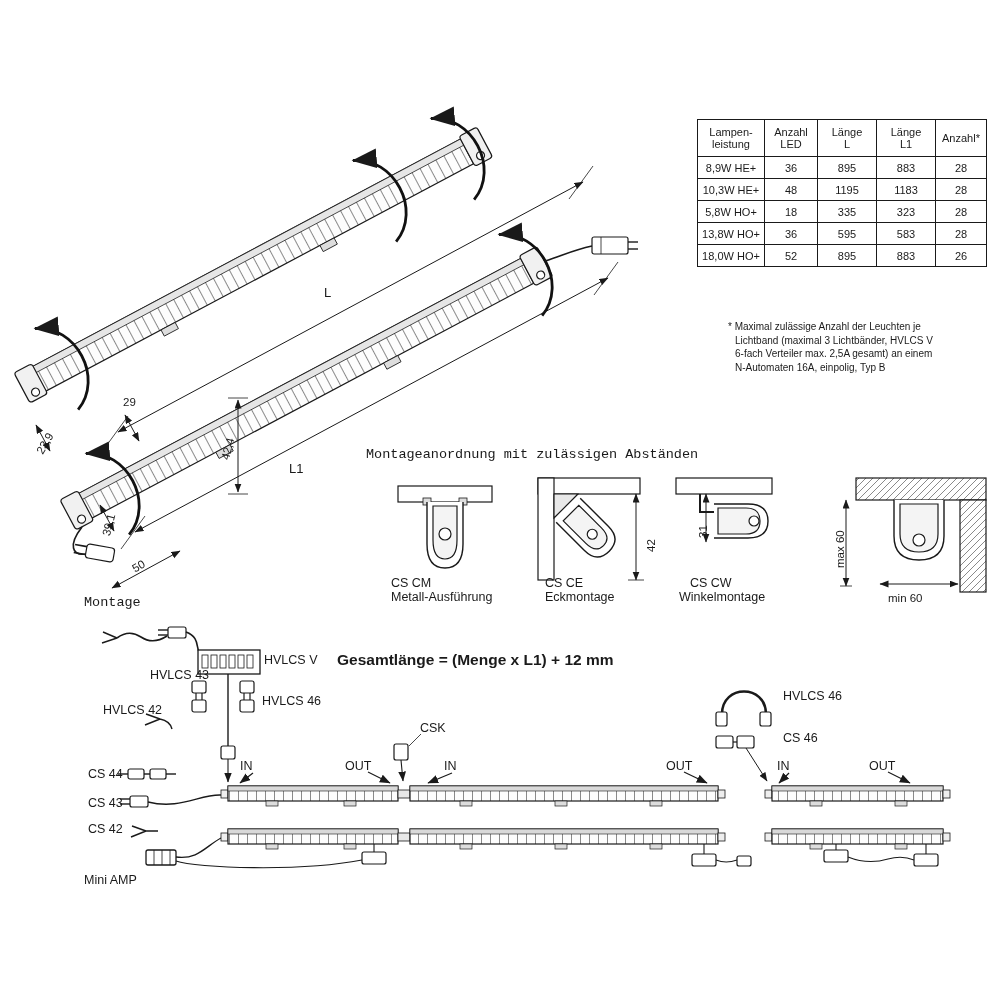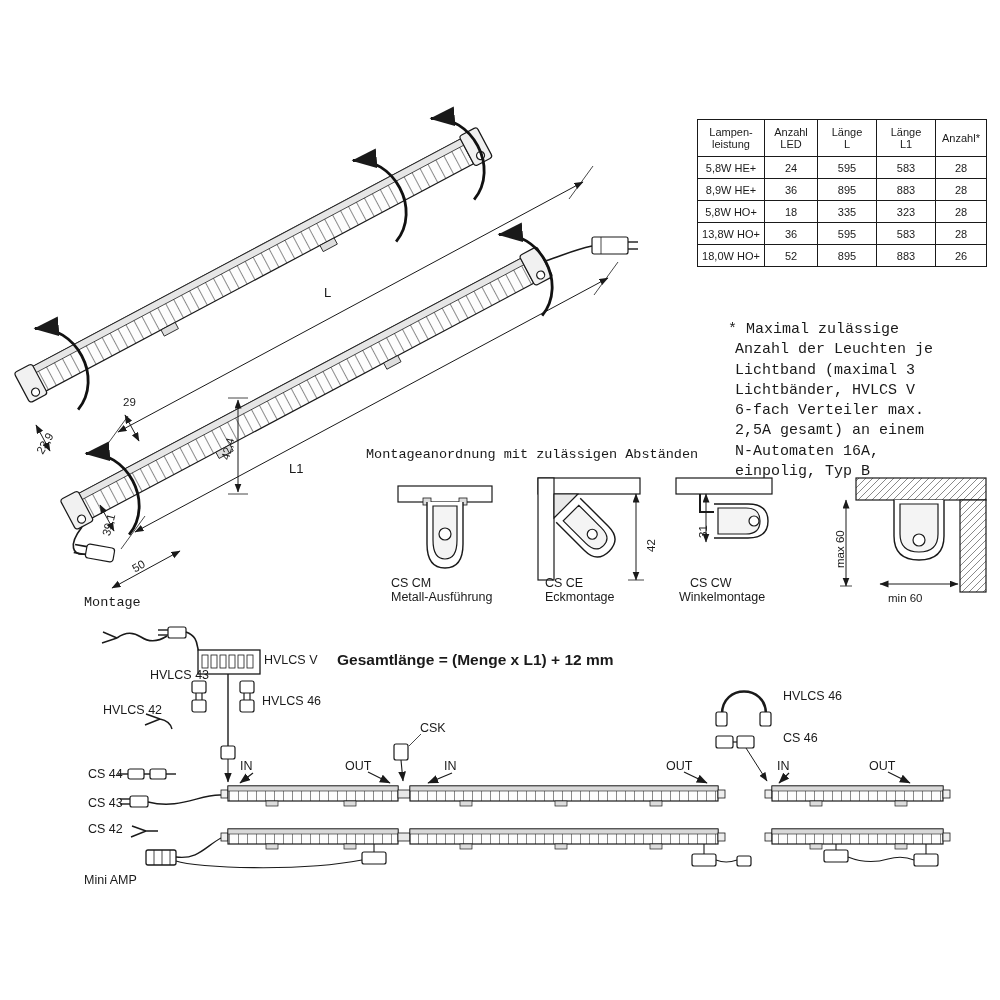--- a/index.html
+++ b/index.html
@@ -17,22 +17,22 @@
   
   #spec-table-wrap{position:absolute;left:697px;top:119px;z-index:2;}
   table{border-collapse:collapse;font-size:11px;}
   th,td{border:1px solid #1a1a1a;text-align:center;padding:1px 3px;vertical-align:middle;}
   th{font-weight:normal;white-space:pre-line;height:34px;}
   td{height:19px;}
   th:nth-child(1){width:60px;} th:nth-child(2){width:46px;}
   th:nth-child(3){width:52px;} th:nth-child(4){width:52px;} th:nth-child(5){width:44px;margin-left:32px;}
   #footnote{
     position:absolute;left:728px;top:320px;width:222px;z-index:2;
-    font-size:15px;line-height:1.35;white-space:pre-line;
-    text-indent:-7px;padding-left:7px;font-family:Liberation Mono, monospace;
+    font-size:10px;line-height:1.35;white-space:pre-line;
+    text-indent:-7px;padding-left:7px;
   }
 </style>
 </head>
 <body>
 
 <svg id="art" width="1000" height="1000" viewBox="0 0 1000 1000">
   <defs>
     <marker id="da" markerWidth="10" markerHeight="8" refX="8.5" refY="3.5" orient="auto-start-reverse">
       <path d="M0,0 L9,3.5 L0,7 Z" fill="#1a1a1a"></path>
     </marker>
@@ -332,31 +332,31 @@
 LED</th>
         <th>Länge
 L</th>
         <th>Länge
 L1</th>
         <th>Anzahl*</th>
       </tr>
     </thead>
     <tbody>
       <tr>
-        <td>5,8W HE+</td>
-        <td>24</td>
-        <td>595</td>
-        <td>583</td>
-        <td>28</td>
-      </tr>
-      <tr>
         <td>8,9W HE+</td>
         <td>36</td>
         <td>895</td>
         <td>883</td>
+        <td>28</td>
+      </tr>
+      <tr>
+        <td>10,3W HE+</td>
+        <td>48</td>
+        <td>1195</td>
+        <td>1183</td>
         <td>28</td>
       </tr>
       <tr>
         <td>5,8W HO+</td>
         <td>18</td>
         <td>335</td>
         <td>323</td>
         <td>28</td>
       </tr>
       <tr>

